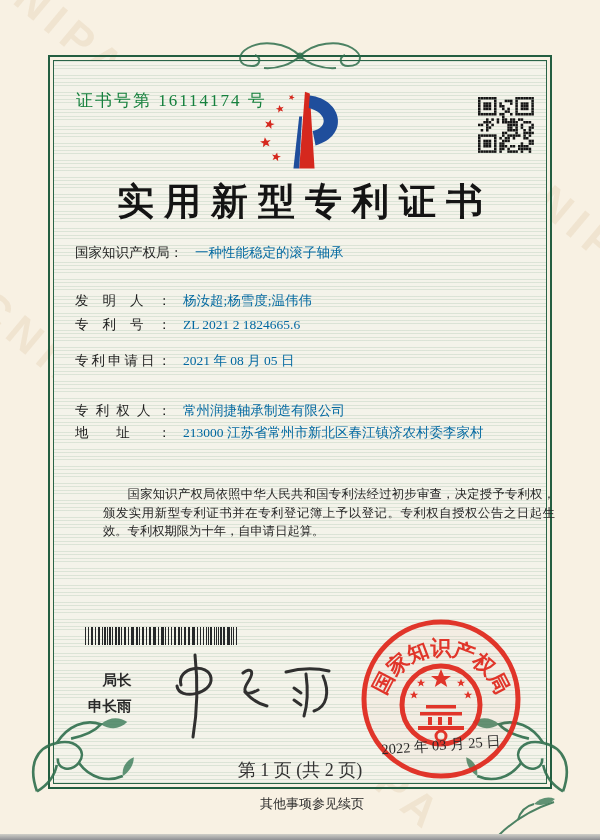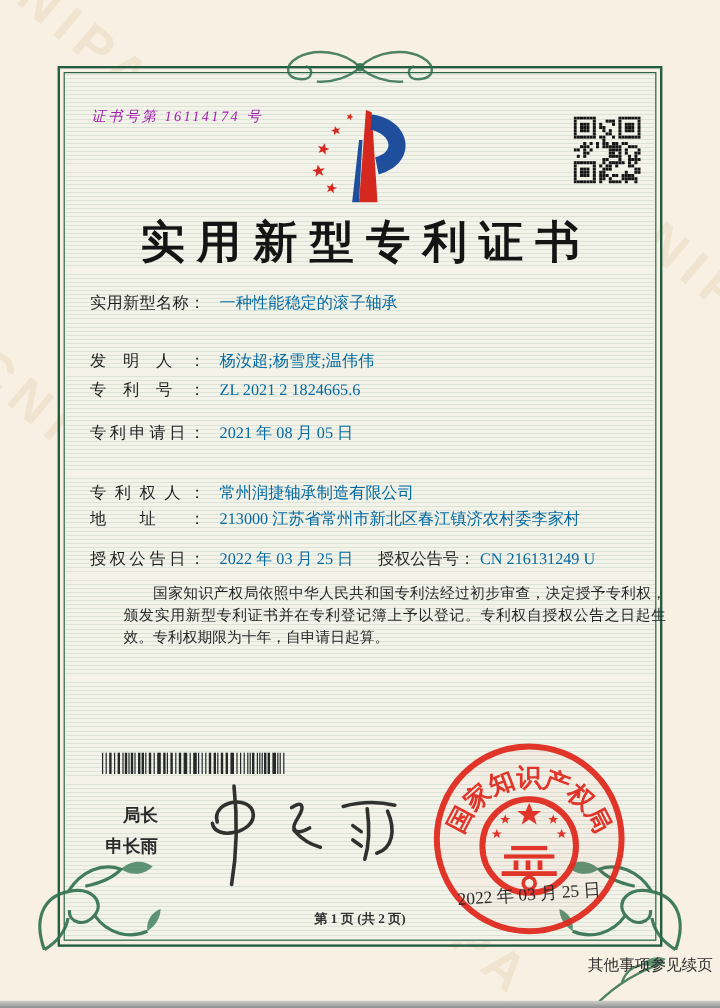--- a/index.html
+++ b/index.html
@@ -9,39 +9,39 @@
   .wm{position:absolute;font-family:"Liberation Sans","DejaVu Sans",sans-serif;
       font-weight:bold;font-size:44px;letter-spacing:8px;color:rgba(200,160,110,0.16);
       transform:rotate(40deg);white-space:nowrap;pointer-events:none;}
   
   .frame{position:absolute;left:48px;top:55px;right:48px;bottom:51px;
          border:2px solid #235e41;padding:3px;box-sizing:border-box;}
   .frame-inner{width:100%;height:100%;border:1px solid #2a6448;box-sizing:border-box;
          background-color:#f4f3ea;
          background-image:repeating-linear-gradient(0deg,rgba(120,165,135,0.20) 0px,rgba(120,165,135,0.20) 0.8px,transparent 0.8px,transparent 3.4px);}
   .content{position:absolute;left:48px;top:55px;right:48px;bottom:51px;}
-  .cert-no{position:absolute;left:28px;top:34px;font-size:12px;letter-spacing:2px;color:#a21caf;font-style:italic;}
+  .cert-no{position:absolute;left:28px;top:34px;font-size:17px;letter-spacing:2px;color:#15803d;}
   .logo{position:absolute;left:208px;top:32px;}
   .qr{position:absolute;left:430px;top:42px;}
   .title{position:absolute;left:0;right:0;top:122px;text-align:center;
          font-size:37px;font-weight:bold;letter-spacing:10px;text-indent:10px;color:#141414;}
   .frow{position:absolute;left:27px;font-size:13.5px;white-space:nowrap;}
   .flabel{display:inline-block;min-width:96px;text-align:justify;text-align-last:justify;color:#1e1e1e;}
   .fvalue{margin-left:12px;color:#0369a1;}
   .pair2{position:absolute;left:240px;top:0;}
   .paras{position:absolute;left:27px;top:430px;width:452px;font-size:12.3px;line-height:18.6px;
          text-align:justify;color:#252525;margin-left:28px;}
   .paras p{margin:0;text-indent:2em;}
   .barcode{position:absolute;left:37px;top:572px;}
   .director{position:absolute;left:40px;top:612px;font-family:"Liberation Sans","DejaVu Sans",sans-serif;
             font-size:14.5px;font-weight:bold;color:#2a2a2a;line-height:26px;text-align:right;}
   .signature{position:absolute;left:95px;top:590px;}
   .seal{position:absolute;left:307px;top:558px;opacity:0.95;}
-  .page-info{position:absolute;left:0;right:0;top:703px;text-align:center;font-size:11px;color:#333;font-weight:bold;}
-  .note{position:absolute;left:0;right:6px;top:795px;text-align:right;font-size:13px;color:#2c2c2c;padding-left:40px;}
+  .page-info{position:absolute;left:0;right:0;top:703px;text-align:center;font-size:18px;color:#333;}
+  .note{position:absolute;left:0;right:16px;top:795px;text-align:center;font-size:13px;color:#2c2c2c;padding-left:40px;}
   .bottom-strip{position:absolute;left:0;right:0;bottom:0;height:6px;
                 background:linear-gradient(#cfcfc8,#8e9094);}
   .orn{position:absolute;pointer-events:none;}
 </style>
 </head>
 <body>
 
 <div class="page">
 
   <span class="wm" style="left:-30px;top:-4px;">CNIPA</span>
@@ -327,42 +327,36 @@
         <rect x="32.00" y="53.33" width="2.53" height="2.53" fill="#151515"></rect>
         <rect x="34.67" y="53.33" width="2.53" height="2.53" fill="#151515"></rect>
         <rect x="37.33" y="53.33" width="2.53" height="2.53" fill="#151515"></rect>
         <rect x="42.67" y="53.33" width="2.53" height="2.53" fill="#151515"></rect>
         <rect x="50.67" y="53.33" width="2.53" height="2.53" fill="#151515"></rect>
       </svg>
 
     <div class="title">实用新型专利证书</div>
 
     <div class="frow" style="top:189px;">
-      <span class="flabel">实用新型名称：</span><span class="fvalue">一种性能稳定的滚子轴承</span>
+      <span class="flabel">国家知识产权局：</span><span class="fvalue">一种性能稳定的滚子轴承</span>
     </div>
     <div class="frow" style="top:237px;">
       <span class="flabel">发明人：</span><span class="fvalue">杨汝超;杨雪度;温伟伟</span>
     </div>
     <div class="frow" style="top:261px;">
       <span class="flabel">专利号：</span><span class="fvalue">ZL 2021 2 1824665.6</span>
     </div>
     <div class="frow" style="top:297px;">
       <span class="flabel">专利申请日：</span><span class="fvalue">2021 年 08 月 05 日</span>
     </div>
     <div class="frow" style="top:347px;">
       <span class="flabel">专利权人：</span><span class="fvalue">常州润捷轴承制造有限公司</span>
     </div>
     <div class="frow" style="top:369px;">
       <span class="flabel">地址：</span><span class="fvalue">213000 江苏省常州市新北区春江镇济农村委李家村</span>
-    </div>
-    <div class="frow" style="top:402px;width:452px;">
-      <span class="flabel">授权公告日：</span><span class="fvalue">2022 年 03 月 25 日</span>
-      <span class="pair2">
-        <span>授权公告号：</span><span class="fvalue" style="margin-left:4px;">CN 216131249 U</span>
-      </span>
     </div>
 
     <div class="paras">
       <p>国家知识产权局依照中华人民共和国专利法经过初步审查，决定授予专利权，颁发实用新型专利证书并在专利登记簿上予以登记。专利权自授权公告之日起生效。专利权期限为十年，自申请日起算。</p>
     </div>
 
     <svg id="barcode" class="barcode" width="156" height="18" viewBox="0 0 156 18">
         <rect x="0" y="0" width="1" height="18" fill="#26282a"></rect>
         <rect x="3" y="0" width="1" height="18" fill="#26282a"></rect>
         <rect x="6" y="0" width="2" height="18" fill="#26282a"></rect>

